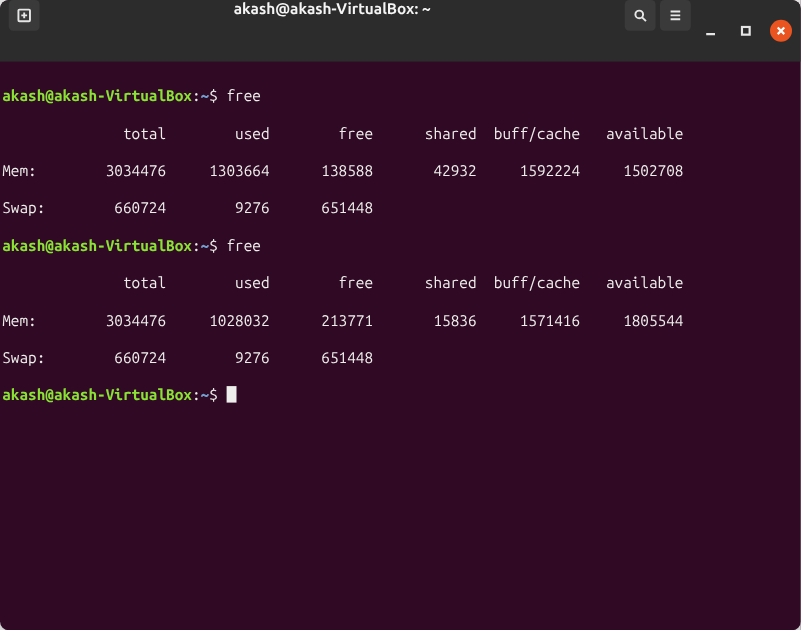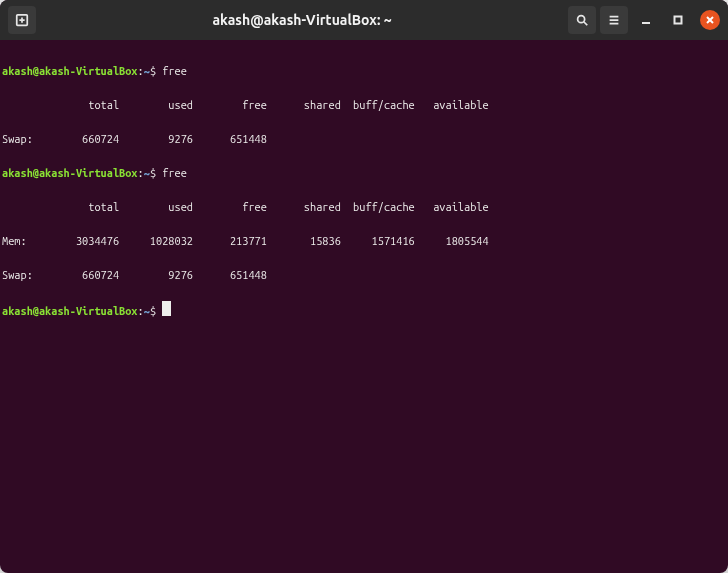--- a/index.html
+++ b/index.html
@@ -14,24 +14,23 @@
     width: 728px;
     height: 573px;
     background: #300a24;
     border-radius: 8px;
     overflow: hidden;
     box-shadow: 0 4px 20px rgba(0,0,0,0.3);
     display: flex;
     flex-direction: column;
   }
   .titlebar {
-    height: 40px;
+    height: 56px;
     background: #2c2c2c;
     display: flex;
-    align-items: center;
     padding: 0 8px;
     gap: 4px;
     color: #f0f0f0;
     font-family: Ubuntu, "Segoe UI", sans-serif;
     font-size: 14px;
   }
   .titlebar .tb-btn {
     width: 28px;
     height: 28px;
     border-radius: 4px;
@@ -52,21 +51,21 @@
   .winctrl {
     width: 20px; height: 20px; border-radius: 50%;
     display: flex; align-items: center; justify-content: center;
     color: #e6e6e6;
   }
   .winctrl.close { background: #e95420; color: #fff; }
   .winctrl svg { width: 10px; height: 10px; stroke: currentColor; fill: none; stroke-width: 2; }
   .terminal {
     flex: 1;
     padding: 6px 2px 2px 2px;
-    font-size: 11px;
+    font-size: 14px;
     line-height: 17px;
     color: #eeeeec;
     white-space: pre;
     overflow: hidden;
   }
   .line { white-space: pre; }
   .prompt-host { color: #8ae234; font-weight: bold; }
   .prompt-path { color: #729fcf; font-weight: bold; }
   .prompt-sep { color: #eeeeec; }
   .cmd { color: #eeeeec; }
@@ -124,20 +123,21 @@
             <line x1="2" y1="2" x2="8" y2="8"></line>
             <line x1="8" y1="2" x2="2" y2="8"></line>
           </svg>
       </div>
     </div>
   </div>
 
   <div class="terminal">
 <div class="line"><span class="prompt-host">akash@akash-VirtualBox</span><span class="prompt-sep">:</span><span class="prompt-path">~</span><span class="prompt-sep">$</span><span> </span><span class="cmd">free</span></div>
 <div class="line">              total        used        free      shared  buff/cache   available</div>
+<div class="line">Mem:        3034476     1303664      138588       42932     1592224     1502708</div>
 <div class="line">Swap:        660724        9276      651448</div>
 <div class="line"><span class="prompt-host">akash@akash-VirtualBox</span><span class="prompt-sep">:</span><span class="prompt-path">~</span><span class="prompt-sep">$</span><span> </span><span class="cmd">free</span></div>
 <div class="line">              total        used        free      shared  buff/cache   available</div>
 <div class="line">Mem:        3034476     1028032      213771       15836     1571416     1805544</div>
 <div class="line">Swap:        660724        9276      651448</div>
 <div class="line"><span class="prompt-host">akash@akash-VirtualBox</span><span class="prompt-sep">:</span><span class="prompt-path">~</span><span class="prompt-sep">$</span><span> </span><span class="cursor"></span></div>
   </div>
 </div>
 
 </body></html>

